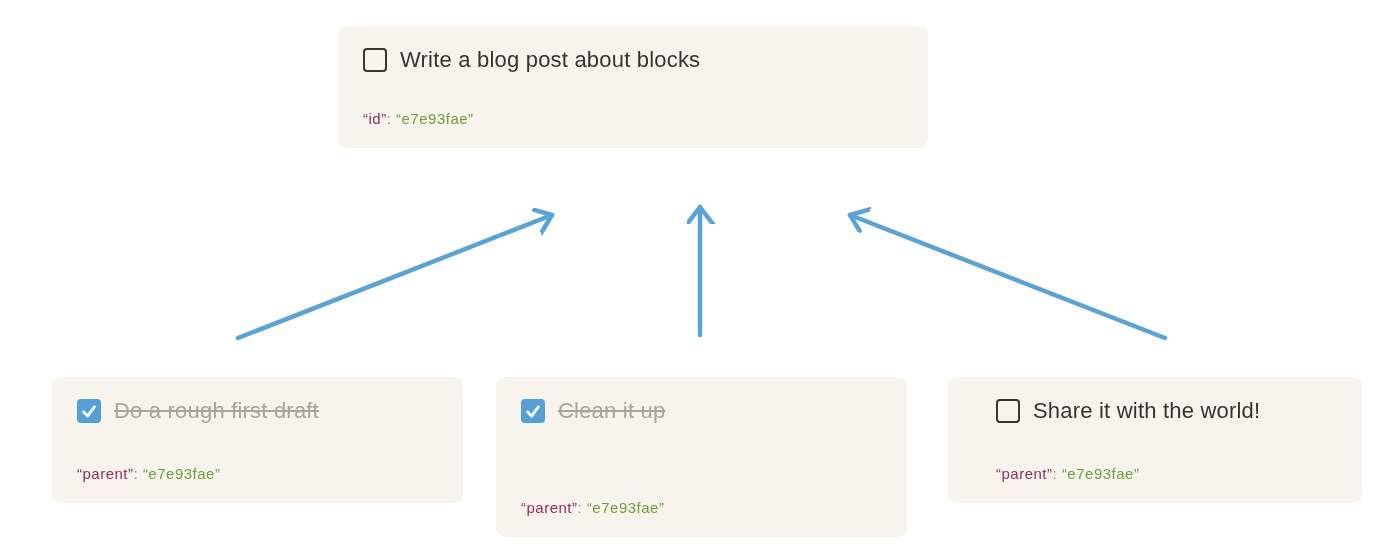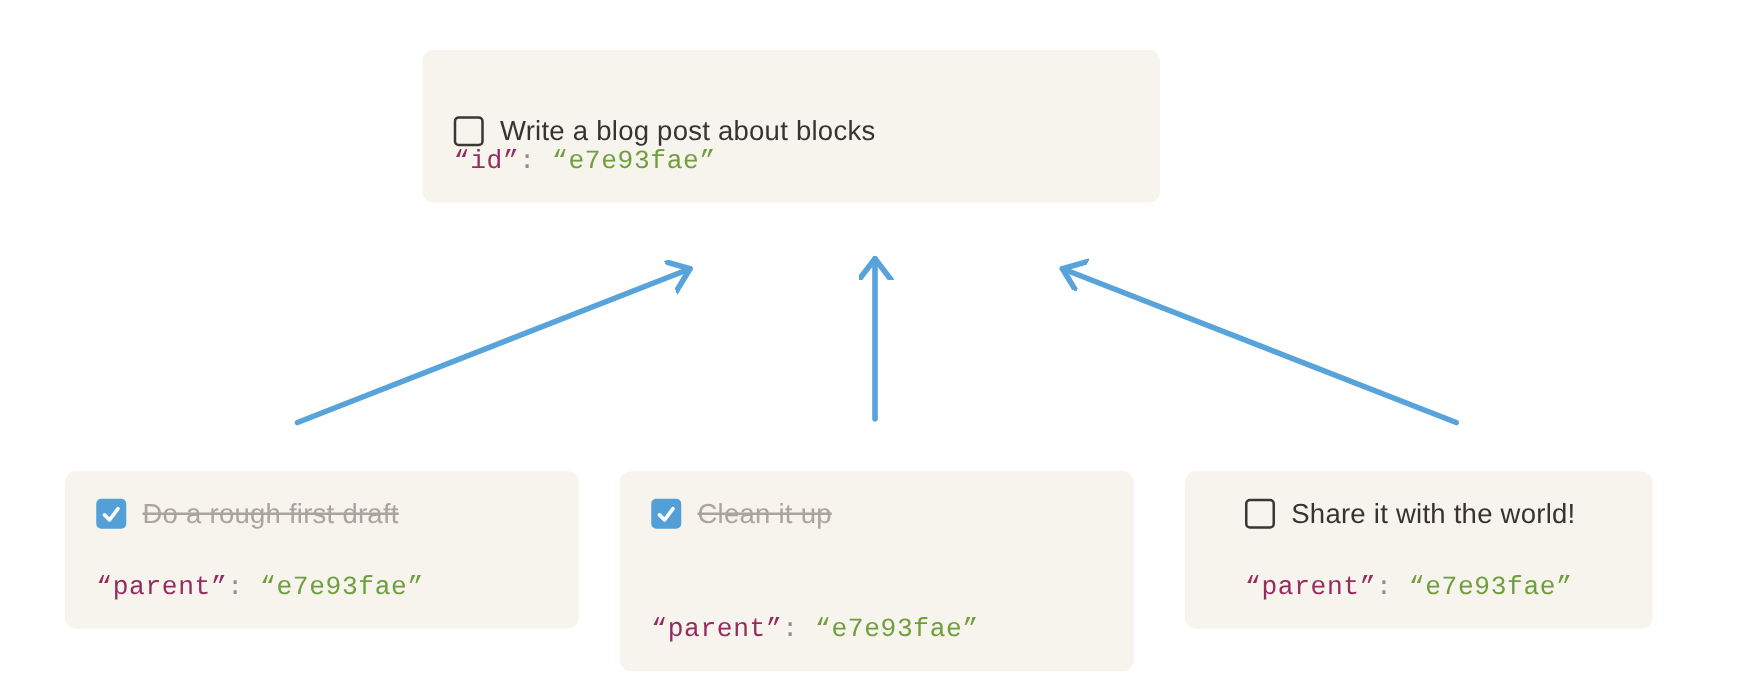--- a/index.html
+++ b/index.html
@@ -19,24 +19,24 @@
   }
   .card {
     position: absolute;
     background: #f7f3ed;
     border-radius: 9px;
     padding: 21px 25px;
     display: flex;
     flex-direction: column;
     justify-content: space-between;
   }
-  .card-parent  { left: 338px; top: 40px;  width: 590px; height: 122px; justify-content: flex-end; }
+  .card-parent  { left: 338px; top: 26px;  width: 590px; height: 122px; }
   .card-child-1 { left: 52px;  top: 377px; width: 411px; height: 126px; }
   .card-child-2 { left: 496px; top: 377px; width: 411px; height: 160px; }
-  .card-child-3 { left: 948px; top: 377px; width: 374px; height: 126px; padding-left: 48px; }
+  .card-child-3 { left: 948px; top: 377px; width: 414px; height: 126px; padding-left: 48px; }
 
   .task-row {
     display: flex;
     align-items: center;
     gap: 13px;
   }
   .checkbox {
     width: 24px;
     height: 24px;
     flex: 0 0 24px;
@@ -60,22 +60,22 @@
     letter-spacing: 0.2px;
     white-space: nowrap;
   }
   .task-label.done {
     color: #a9a49e;
     text-decoration: line-through;
     text-decoration-thickness: 2px;
   }
 
   .code-line {
-    font-family: Liberation Mono, monospace;
-    font-size: 21px;
+    font-family: Liberation Sans, sans-serif;
+    font-size: 15px;
     white-space: nowrap;
     letter-spacing: 0.5px;
   }
   .code-key   { color: #952b5f; }
   .code-colon { color: #8f8d8a; }
   .code-value { color: #6f9f3b; }
   .code-space { color: #8f8d8a; }
 
   .arrows-svg {
     position: absolute;

